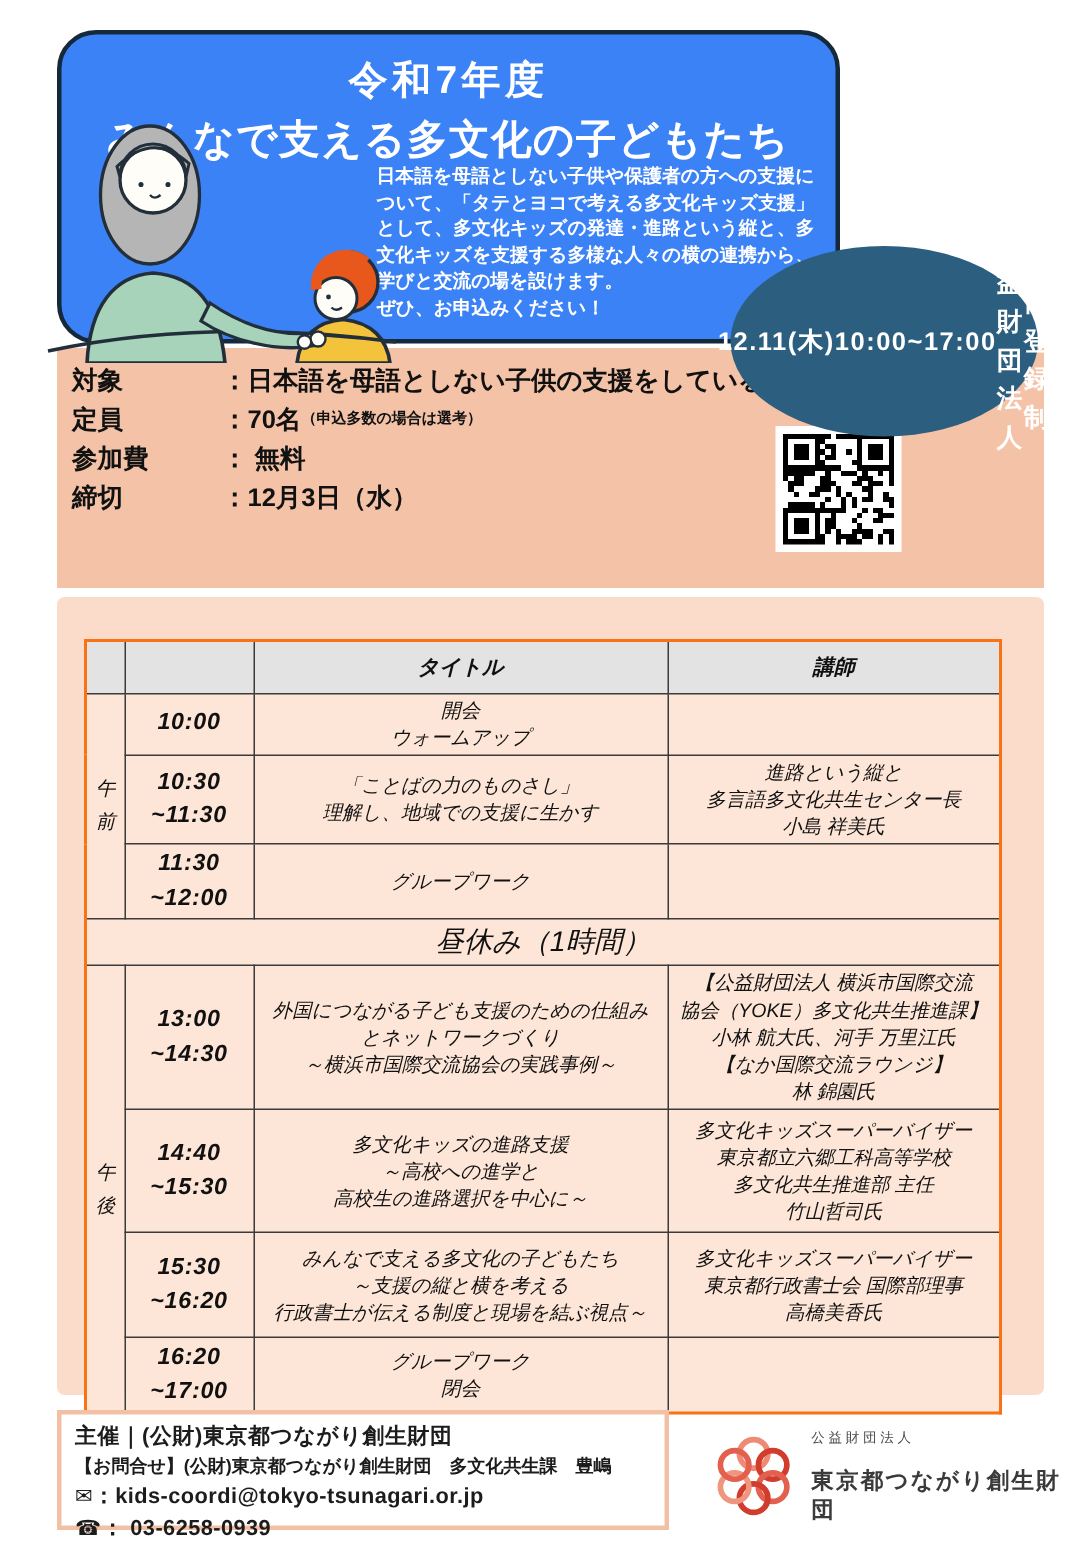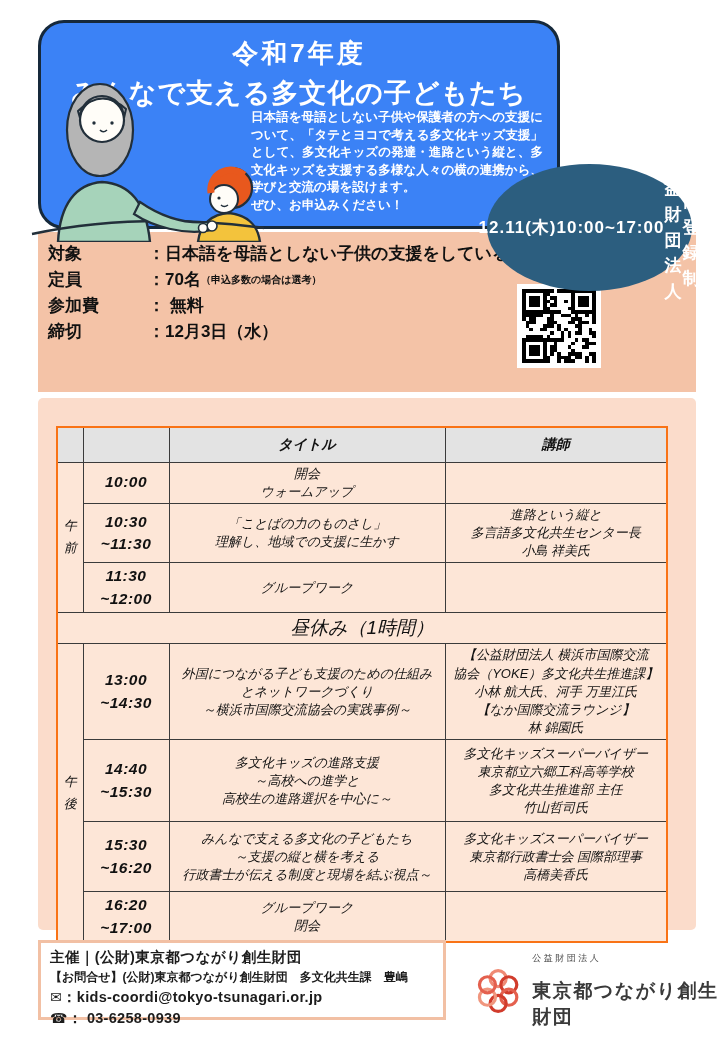--- a/index.html
+++ b/index.html
@@ -76,21 +76,21 @@
     border:3px solid #f2c0a4; background:#fff; padding:5px 9px; z-index:2;
   }
   .contact-line1 { font-size:14.5px; font-weight:bold; letter-spacing:0.5px; }
   .contact-line2 { font-size:12px; font-weight:bold; margin-top:2px; }
   .contact-line3, .contact-line4 { font-size:14.5px; font-weight:bold; margin-top:2px; letter-spacing:0.3px; }
   .contact-icon { font-size:14px; }
 
   .logo { position:absolute; left:475px; top:952px; display:flex; align-items:center; z-index:2; }
   .logo-text { margin-left:11px; }
   .logo-orgtype { font-size:9px; letter-spacing:2.5px; color:#4a4a4a; }
-  .logo-orgname { font-size:19px; font-weight:bold; color:#3a3a3a; letter-spacing:1.5px; margin-top:13px; }
+  .logo-orgname { font-size:15px; font-weight:bold; color:#3a3a3a; letter-spacing:1.5px; margin-top:13px; }
 </style>
 </head>
 <body>
 
 <div id="page">
 
   <div class="green-box">
     <div class="title-wrap">
       <div class="title-line1">令和7年度</div>
       <div class="title-line2">みんなで支える多文化の子どもたち</div>

